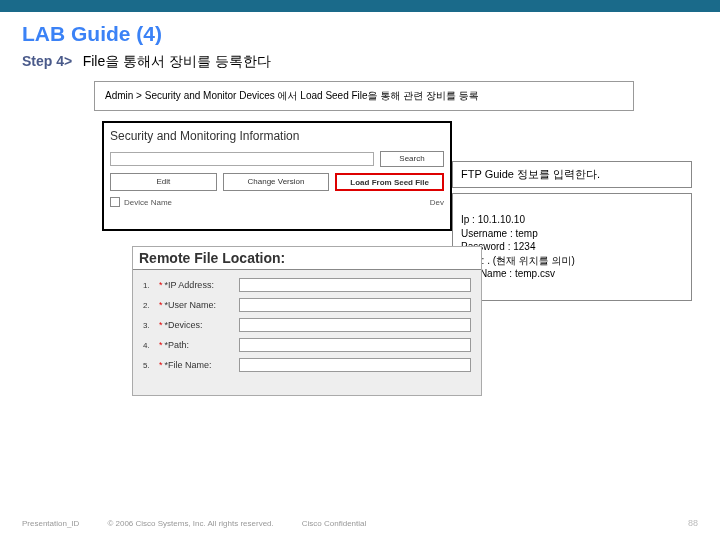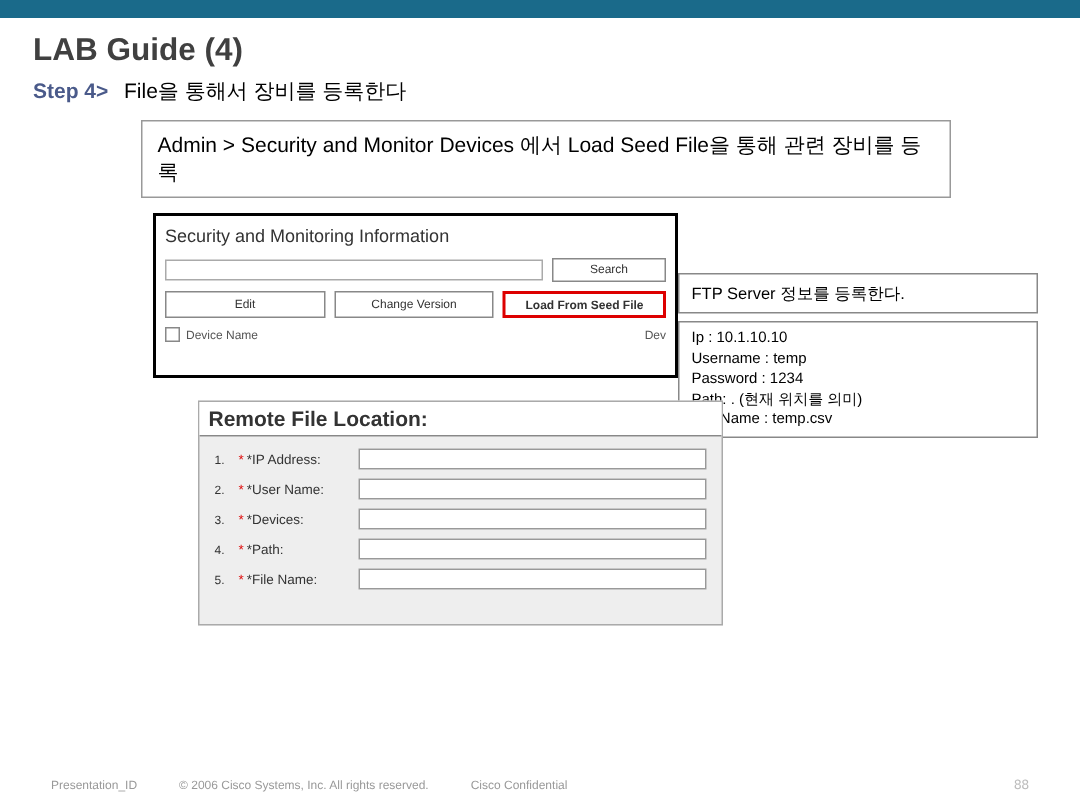--- a/index.html
+++ b/index.html
@@ -1,46 +1,46 @@
 <!DOCTYPE html>
 <html><head>
   <meta charset="utf-8">
   <style>
     * { margin: 0; padding: 0; box-sizing: border-box; }
     body { width: 720px; height: 540px; font-family: Arial, sans-serif; background: #fff; position: relative; }
     .topbar { width: 100%; height: 12px; background: #1a6a8a; }
     .slide { padding: 10px 22px 0 22px; }
-    .title { color: #404040; font-size: 21px; font-weight: bold; margin-bottom: 6px; }
+    .title { color: #3b82f6; font-size: 21px; font-weight: bold; margin-bottom: 6px; }
     .stepline { margin-bottom: 10px; }
     .step { color: #4a5a8a; font-weight: bold; font-size: 14px; }
     .steptext { font-size: 14px; margin-left: 6px; }
-    .breadcrumb-box { margin-left: 72px; margin-right: 20px; border: 1px solid #999; background: #fff; padding: 7px 10px; font-size: 14px; margin-bottom: 10px; width: 540px; }
+    .breadcrumb-box { margin-left: 72px; margin-right: 20px; border: 1px solid #999; background: #fff; padding: 7px 10px; font-size: 10px; margin-bottom: 10px; width: 540px; }
     .main-area { position: relative; height: 310px; }
     .thick-box { position: absolute; border: 2px solid #000; left: 80px; top: 0; width: 350px; height: 110px; background: #fff; }
     .thick-inner { padding: 6px; }
     .sec-title { font-size: 12px; font-weight: normal; color: #333; margin-bottom: 8px; }
     .search-row { display: flex; align-items: center; margin-bottom: 6px; }
     .search-input { flex: 1; height: 14px; border: 1px solid #aaa; margin-right: 6px; background: #fff; }
-    .search-btn { width: 76px; height: 16px; border: 1px solid #888; font-size: 8px; background: #fff; color: #333; text-align: center; line-height: 14px; }
+    .search-btn { width: 64px; height: 16px; border: 1px solid #888; font-size: 8px; background: #fff; color: #333; text-align: center; line-height: 14px; }
     .btn-row { display: flex; gap: 6px; margin-bottom: 6px; align-items: center; }
     .smallbtn { flex: 1; height: 18px; border: 1px solid #888; font-size: 8px; background: #fff; color: #333; text-align: center; line-height: 16px; }
     .redbox { border: 2px solid #d00 !important; font-weight: bold; }
     .device-row { display: flex; align-items: center; font-size: 8px; color: #555; gap: 4px; }
     .cb { width: 10px; height: 10px; border: 1px solid #888; }
     .ftp-callout { position: absolute; right: 6px; top: 40px; width: 240px; border: 1px solid #888; background: #fff; padding: 5px 8px; font-size: 11px; }
-    .ftp-details { position: absolute; right: 6px; top: 72px; width: 240px; border: 1px solid #888; background: #fff; padding: 4px 8px; font-size: 10px; line-height: 1.35; }
+    .ftp-details { position: absolute; right: 6px; top: 72px; width: 240px; border: 1px solid #888; background: #fff; padding: 19px 8px; font-size: 10px; line-height: 1.35; }
     .gray-panel { position: absolute; left: 110px; top: 125px; width: 350px; height: 150px; background: #eee; border: 1px solid #aaa; }
     .gp-header { background: #fff; border-bottom: 1px solid #888; font-size: 14px; font-weight: bold; color: #333; padding: 3px 6px; }
     .gp-body { padding: 8px 10px; }
     .gp-row { display: flex; align-items: center; margin-bottom: 6px; }
     .gp-num { width: 16px; font-size: 8px; color: #333; }
     .gp-star { color: #d00; font-size: 9px; margin-right: 2px; }
     .gp-label { font-size: 9px; color: #333; width: 80px; }
     .gp-input { flex: 1; height: 14px; border: 1px solid #999; background: #fff; }
-    .footer { position: absolute; bottom: 12px; left: 0; width: 100%; display: flex; align-items: center; padding: 0 34px; font-size: 8px; color: #999; }
+    .footer { position: absolute; bottom: 12px; left: 0; width: 100%; display: flex; align-items: center; padding: 0 22px; font-size: 8px; color: #999; }
     .f-id { margin-right: 28px; }
     .f-copy { margin-right: 28px; }
     .f-conf { }
     .f-page { margin-left: auto; color: #bbb; font-size: 9px; }
     .callout-line { position: absolute; border-top: 1px solid #888; }
   </style>
 </head>
 <body>
 
 <div class="topbar"></div>
@@ -71,21 +71,21 @@
           <span>Device Name</span>
           <span style="flex:1"></span>
           <span>Dev</span>
         </div>
       </div>
     </div>
 
     <div class="callout-line" style="left:430px; top:50px; width:24px;"></div>
 
     <div class="ftp-callout">
-      <span>FTP Server 정보를 등록한다.</span>
+      <span>FTP Guide 정보를 입력한다.</span>
     </div>
 
     <div class="ftp-details">
       <div>Ip : 10.1.10.10</div>
       <div>Username : temp</div>
       <div>Password : 1234</div>
       <div>Path: .   (현재 위치를 의미)</div>
       <div>File Name : temp.csv</div>
     </div>
 

